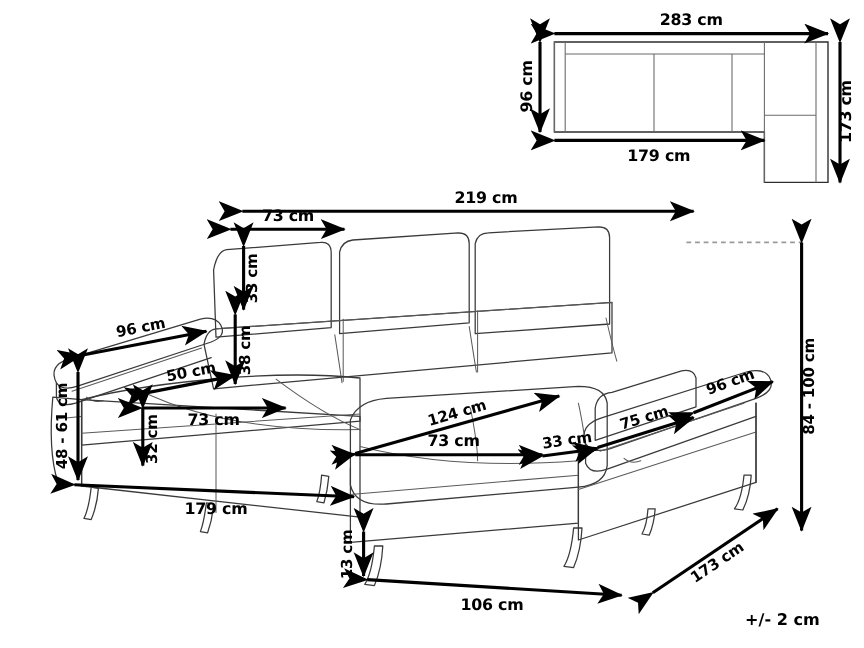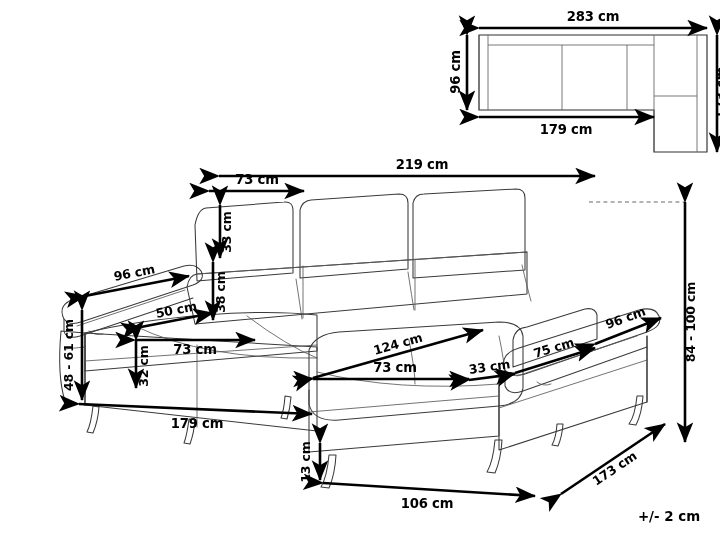--- a/index.html
+++ b/index.html
@@ -1,18 +1,18 @@
 <!DOCTYPE html>
 <html><head>
 <meta charset="utf-8">
 <style>
   html,body{margin:0;padding:0;background:#fff;}
   body{width:720px;height:540px;overflow:hidden;
        font-family:"DejaVu Sans","Liberation Sans",sans-serif;}
-  #stage{position:relative;width:669px;height:540px;background:#ffffff;margin-left:17px;}
+  #stage{position:relative;width:669px;height:540px;background:#ffffff;}
   svg{display:block;}
   .furn{fill:none;stroke:#3a3a3a;stroke-width:1.05;
         stroke-linejoin:round;stroke-linecap:round;}
   .furn-thin{fill:none;stroke:#5a5a5a;stroke-width:0.85;
         stroke-linejoin:round;stroke-linecap:round;}
   .plan{fill:none;stroke:#2e2e2e;stroke-width:1.15;}
   .plan-thin{fill:none;stroke:#6a6a6a;stroke-width:0.9;}
   .dimline{stroke:#000;stroke-width:2.6;fill:none;}
   .dashline{stroke:#9a9a9a;stroke-width:1.3;fill:none;
         stroke-dasharray:4 3.2;}

